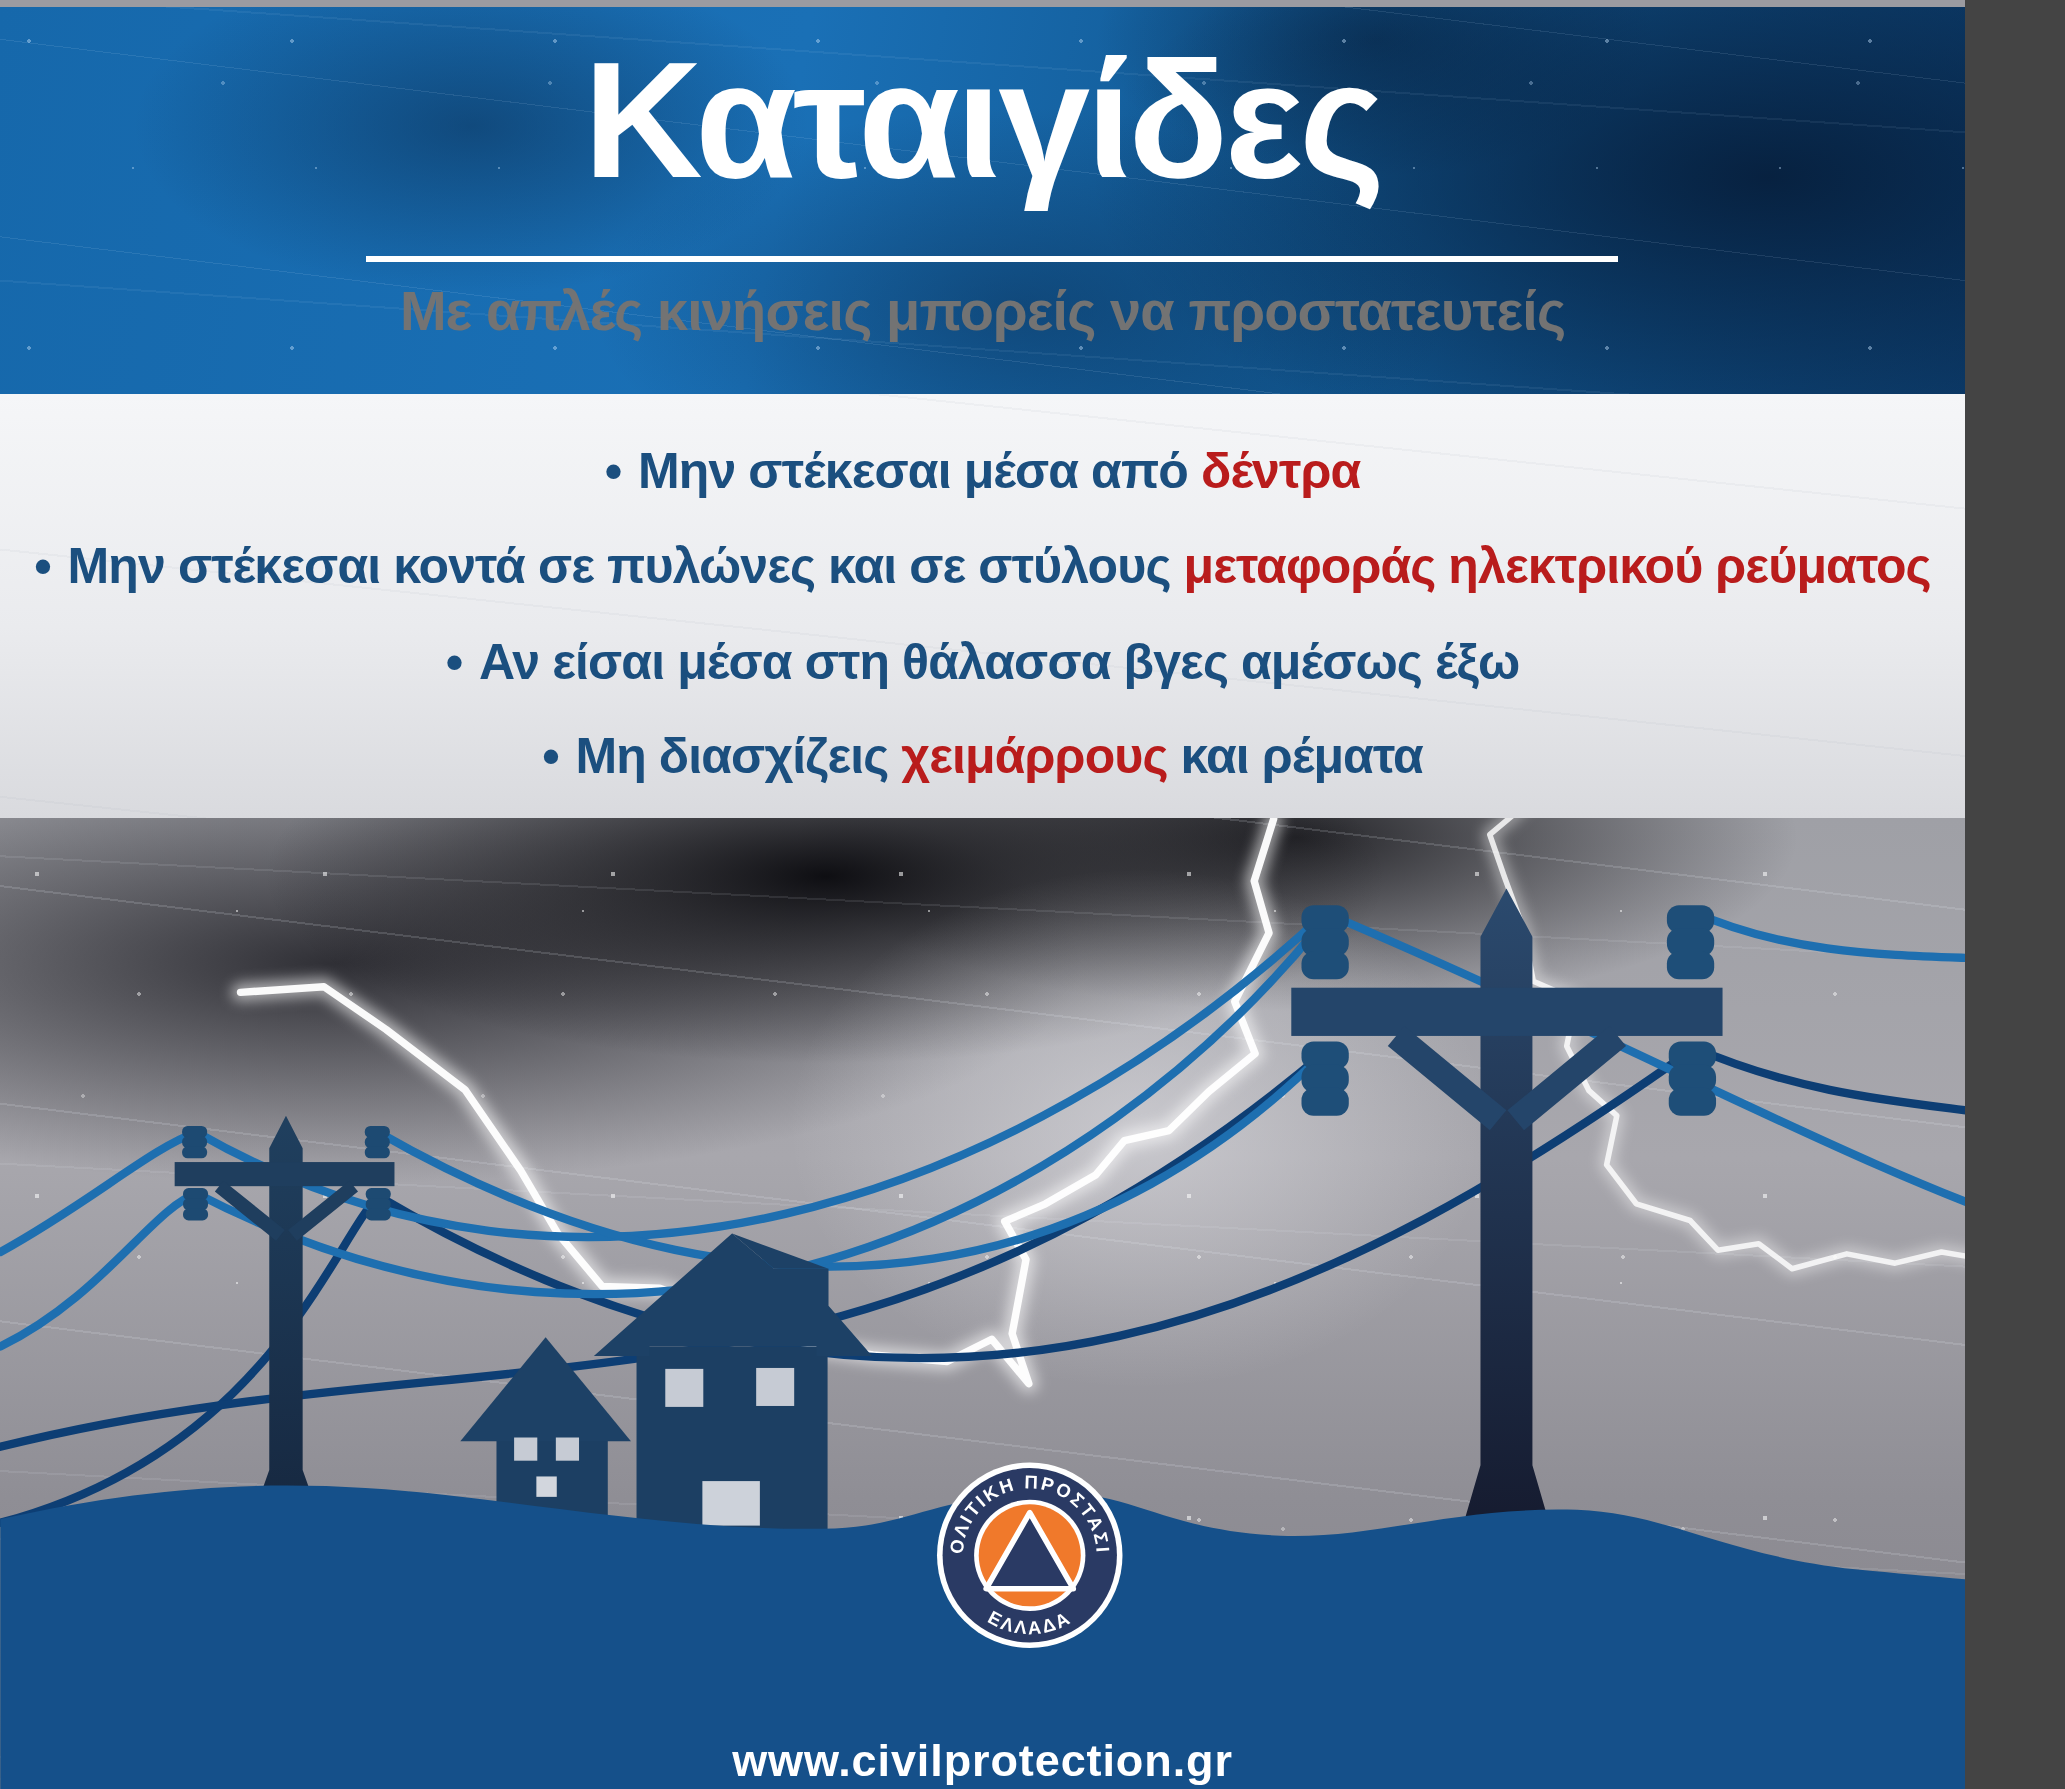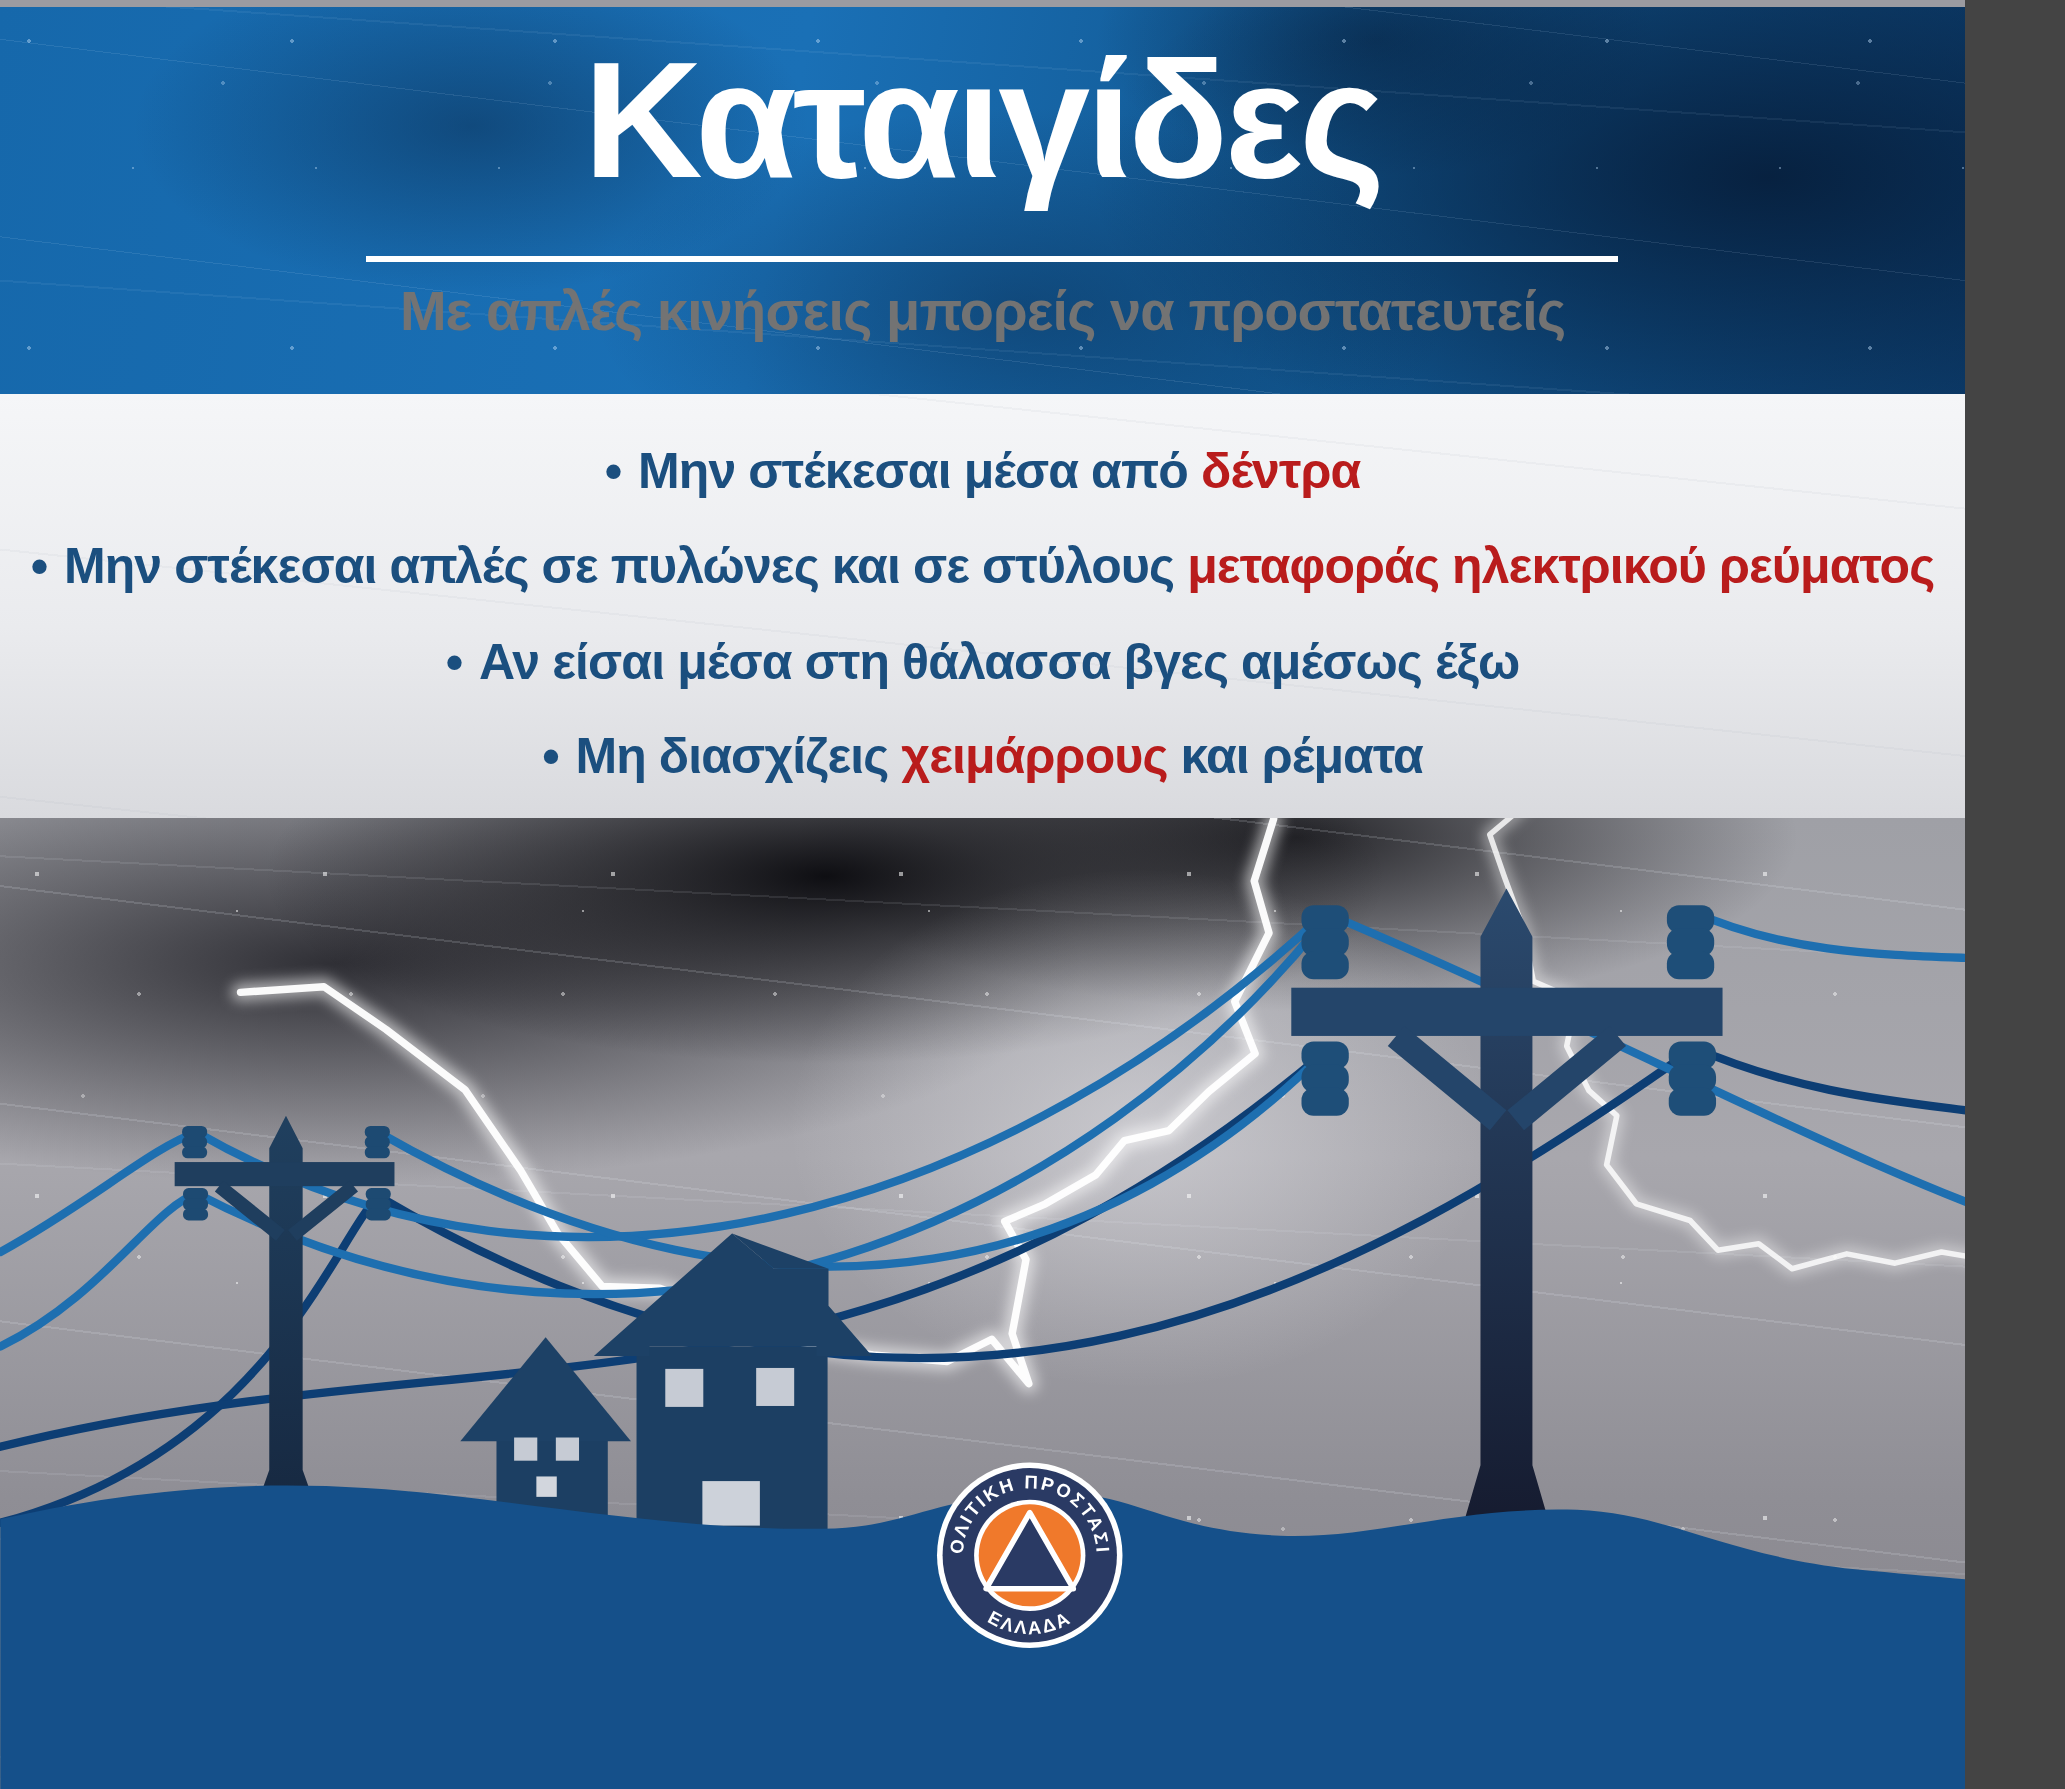--- a/index.html
+++ b/index.html
@@ -94,21 +94,21 @@
 
   <div class="top-strip"></div>
 
   <header class="sky"></header>
   <h1 class="title">Καταιγίδες</h1>
   <div class="rule"></div>
   <p class="subtitle">Με απλές κινήσεις μπορείς να προστατευτείς</p>
 
   <section class="tips"></section>
   <p class="tip tip1"><span class="dot">•</span><span>Μην στέκεσαι μέσα από </span><span class="hl">δέντρα</span><span></span></p>
-  <p class="tip tip2"><span class="dot">•</span><span>Μην στέκεσαι απλές σε πυλώνες και σε στύλους </span><span class="hl">μεταφοράς ηλεκτρικού ρεύματος</span><span></span></p>
+  <p class="tip tip2"><span class="dot">•</span><span>Μην στέκεσαι κοντά σε πυλώνες και σε στύλους </span><span class="hl">μεταφοράς ηλεκτρικού ρεύματος</span><span></span></p>
   <p class="tip tip3"><span class="dot">•</span><span>Αν είσαι μέσα στη θάλασσα βγες αμέσως έξω</span><span class="hl"></span><span></span></p>
   <p class="tip tip4"><span class="dot">•</span><span>Μη διασχίζεις </span><span class="hl">χειμάρρους</span><span> και ρέματα</span></p>
 
   <section class="scene"></section>
 
   <svg class="art" viewBox="0 0 2227 1929" xmlns="http://www.w3.org/2000/svg">
     <defs>
       <filter id="glow" x="-60%" y="-60%" width="220%" height="220%">
         <feGaussianBlur stdDeviation="7"></feGaussianBlur>
       </filter>
@@ -213,15 +213,16 @@
       <circle cx="1110" cy="1677" r="60" fill="#ffffff"></circle>
       <circle cx="1110" cy="1677" r="55" fill="#f0792b"></circle>
       <polygon points="1110,1631 1063,1713 1157,1713" fill="#2a3a64" stroke="#ffffff" stroke-width="6" stroke-linejoin="round"></polygon>
       <path id="arcTop" d="M1038,1677 A72,72 0 0 1 1182,1677" fill="none"></path>
       <path id="arcBot" d="M1025,1677 A85,85 0 0 0 1195,1677" fill="none"></path>
       <text class="logo-arc"><textPath href="#arcTop" startOffset="50%" text-anchor="middle">ΠΟΛΙΤΙΚΗ ΠΡΟΣΤΑΣΙΑ</textPath></text>
       <text class="logo-arc"><textPath href="#arcBot" startOffset="50%" text-anchor="middle">ΕΛΛΑΔΑ</textPath></text>
     </g>
   </svg>
 
+  <p class="url">www.civilprotection.gr</p>
 
 </div>
 
 
 </body></html>

